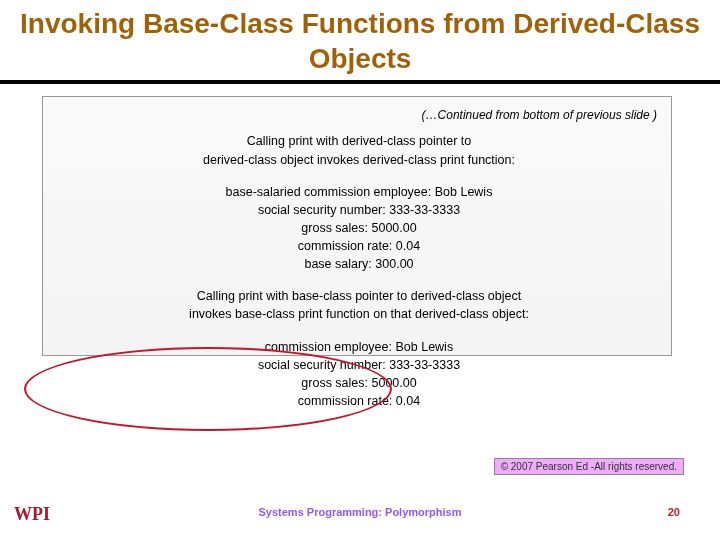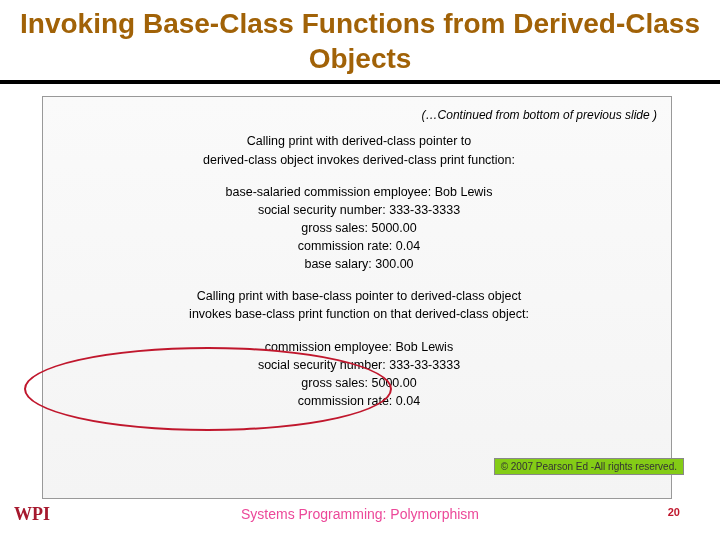--- a/index.html
+++ b/index.html
@@ -1,29 +1,29 @@
 <!DOCTYPE html>
 <html><head>
 <meta charset="utf-8">
 <style>
   * { box-sizing: border-box; margin: 0; padding: 0; }
   body { width: 720px; height: 540px; background: #fff; font-family: Arial, sans-serif; position: relative; overflow: hidden; }
   .title-region { position: absolute; top: 0; left: 0; right: 0; height: 84px; }
   .title { font-family: "Comic Sans MS", cursive, sans-serif; font-size: 28px; font-weight: bold; color: #a16207; text-align: center; line-height: 1.25; padding-top: 6px; }
   .title-underline { position: absolute; top: 80px; left: 0; right: 0; height: 4px; background: #000; }
-  .output-box { position: absolute; top: 96px; left: 42px; width: 630px; height: 403px; border: 1px solid #999; background: linear-gradient(#fafafa,#f4f4f4); padding: 10px 14px 10px 18px; font-family: "Lucida Sans Unicode","Lucida Grande",Arial,sans-serif; font-size: 12.5px; line-height: 1.45; color: #000; }
+  .output-box { position: absolute; top: 96px; left: 42px; width: 630px; height: 260px; border: 1px solid #999; background: linear-gradient(#fafafa,#f4f4f4); padding: 10px 14px 10px 18px; font-family: "Lucida Sans Unicode","Lucida Grande",Arial,sans-serif; font-size: 12.5px; line-height: 1.45; color: #000; }
   .output-box .cont { text-align: right; font-style: italic; font-size: 12px; margin-bottom: 8px; }
   .block { margin-bottom: 14px; white-space: pre; text-align: center; }
   .ellipse { position: absolute; border: 2.5px solid #c0172d; border-radius: 50%; pointer-events: none; }
   .ellipse2 { top: 347px; left: 24px; width: 368px; height: 84px; }
-  .copyright-box { position: absolute; top: 458px; right: 36px; border: 1px solid #888; background: #84cc16; font-size: 10px; padding: 2px 6px; color: #333; }
+  .copyright-box { position: absolute; top: 458px; right: 36px; border: 1px solid #888; background: #f0abfc; font-size: 10px; padding: 2px 6px; color: #333; }
   .footer { position: absolute; bottom: 12px; left: 0; right: 0; height: 26px; }
   .logo { position: absolute; left: 14px; bottom: 2px; width: 62px; height: 26px; text-align: right; }
   .logo-text { font-family: Georgia, "Times New Roman", serif; font-weight: bold; font-size: 18px; fill: #a6192e; }
-  .footer-title { position: absolute; left: 0; right: 0; text-align: center; font-family: "Comic Sans MS", cursive, sans-serif; font-weight: normal; font-size: 14px; color: #ec4899; top: 4px; }
+  .footer-title { position: absolute; left: 0; right: 0; text-align: center; font-family: "Comic Sans MS", cursive, sans-serif; font-weight: bold; font-size: 11px; color: #8b5cf6; top: 4px; }
   .page-num { position: absolute; right: 40px; top: 4px; font-family: "Comic Sans MS", cursive, sans-serif; font-weight: bold; font-size: 11px; color: #c0172d; }
 </style>
 </head>
 <body>
 
 <div class="title-region">
   <div class="title">Invoking Base-Class Functions from Derived-Class Objects</div>
   <div class="title-underline"></div>
 </div>
 

